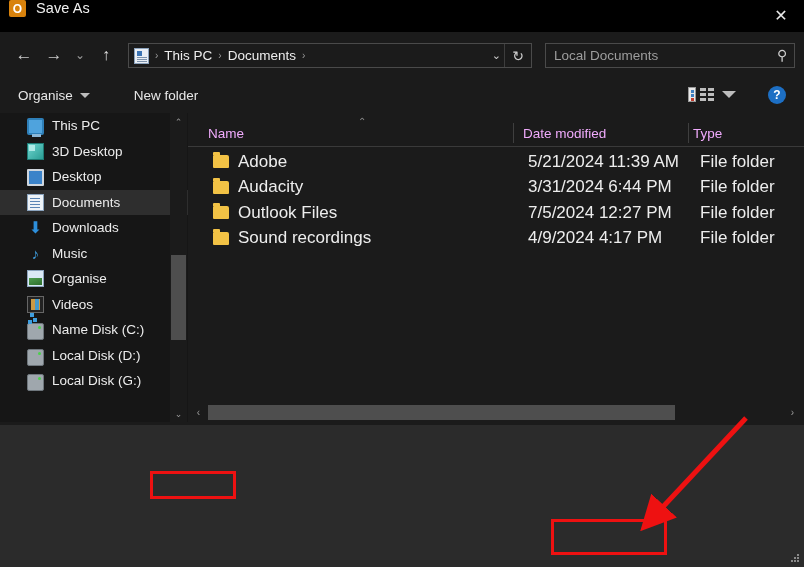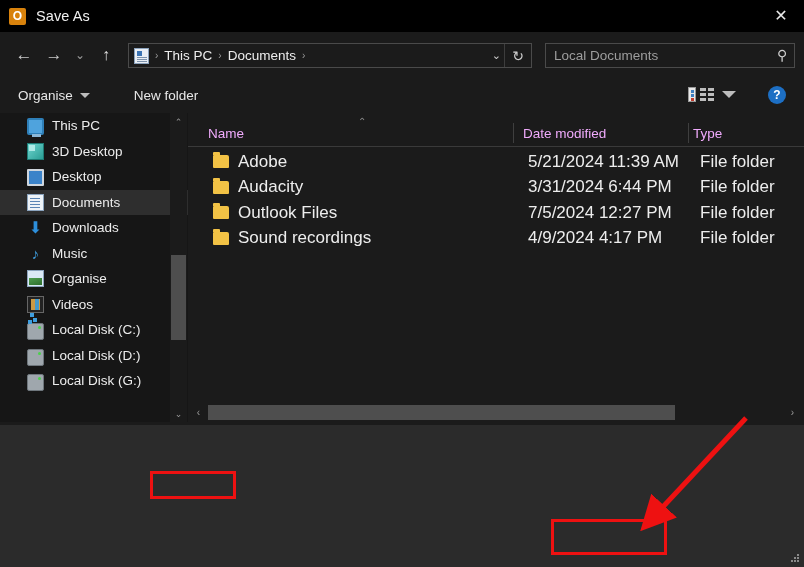--- a/index.html
+++ b/index.html
@@ -15,21 +15,21 @@
     width: 804px; height: 567px;
     background: #1b1b1b;
     color: #e6e6e6;
     user-select: none;
   }
 
   
   .titlebar {
     position: absolute; left: 0; top: 0; width: 804px; height: 32px;
     background: #000;
-    display: flex; align-items: center;
+    display: flex; 
   }
   .titlebar .appicon {
     width: 17px; height: 17px; margin-left: 9px; margin-right: 10px;
     background: #d8820c;
     border-radius: 2px;
     position: relative;
     display: flex; align-items: center; justify-content: center;
   }
   .titlebar .appicon::after {
     content: "O";
@@ -381,21 +381,21 @@
     <div class="sb-item">
       <span class="ic ic-pic"></span>
       <span class="lbl">Organise</span>
     </div>
     <div class="sb-item">
       <span class="ic ic-video"></span>
       <span class="lbl">Videos</span>
     </div>
     <div class="sb-item">
       <span class="ic ic-disk ic-diskc"></span>
-      <span class="lbl">Local Disk (C:)</span>
+      <span class="lbl">Name Disk (C:)</span>
     </div>
     <div class="sb-item">
       <span class="ic ic-disk"></span>
       <span class="lbl">Local Disk (D:)</span>
     </div>
     <div class="sb-item">
       <span class="ic ic-disk"></span>
       <span class="lbl">Local Disk (G:)</span>
     </div>
   </div>

